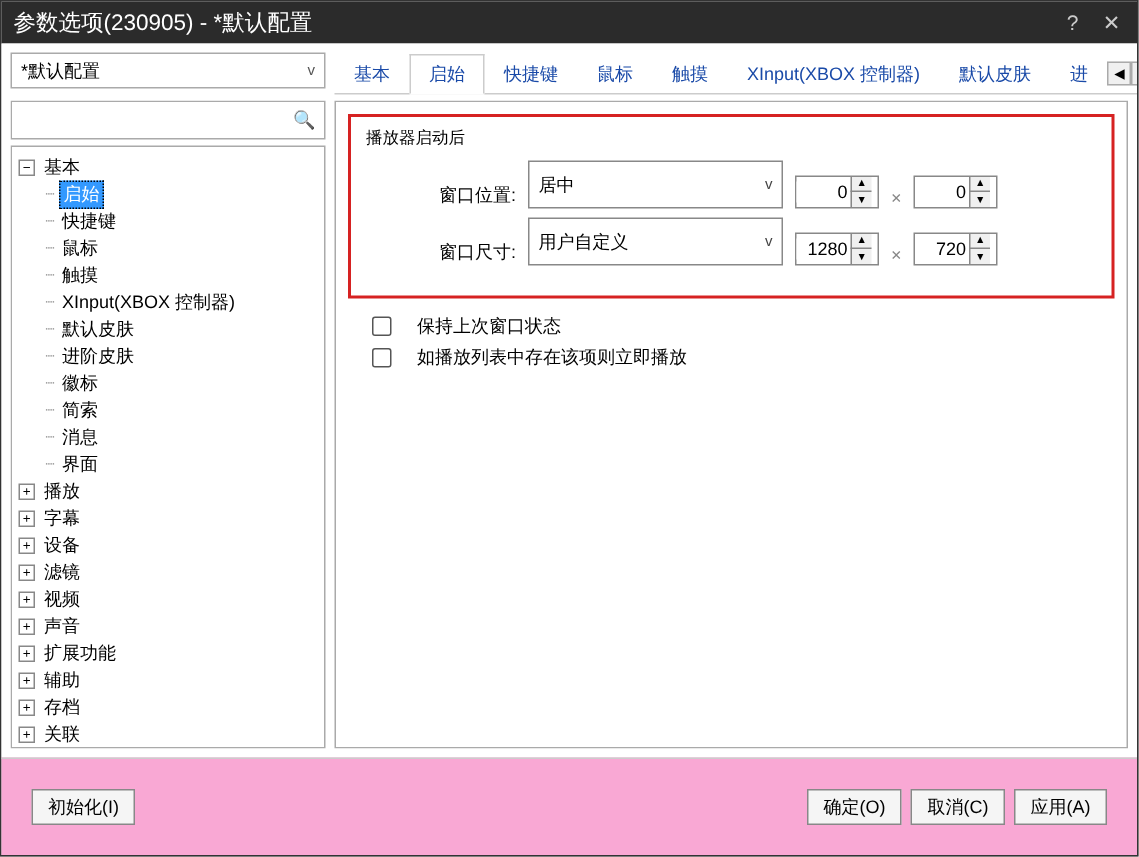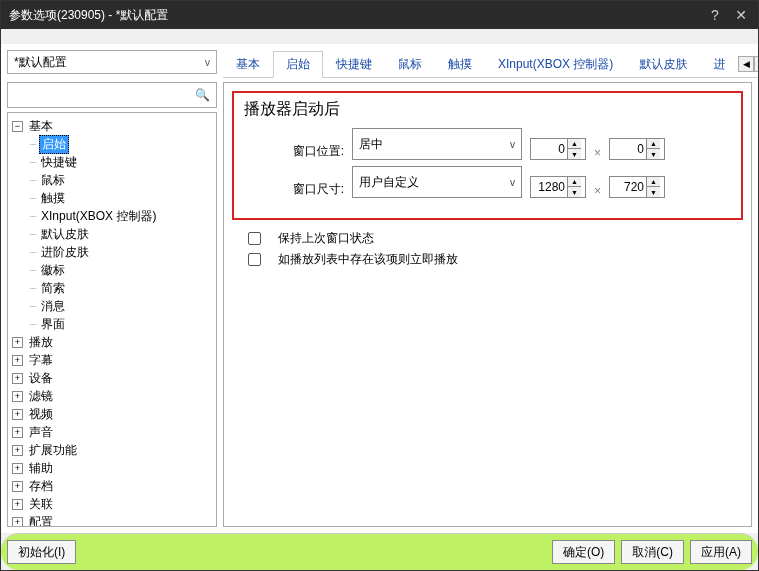--- a/index.html
+++ b/index.html
@@ -1,22 +1,22 @@
 <!DOCTYPE html>
 <html><head>
 <meta charset="utf-8">
 <style>
 * { box-sizing: border-box; margin: 0; padding: 0; font-family: "Microsoft YaHei", sans-serif; font-size: 12px; }
 body { background: #000; }
 .window { width: 759px; height: 571px; background: #f0f0f0; border: 1px solid #333; display: flex; flex-direction: column; }
 .titlebar { background: #2b2b2b; color: #fff; height: 28px; display: flex; align-items: center; padding: 0 8px; justify-content: space-between; }
-.titlebar .title { font-size: 12px; }
+.titlebar .title { font-size: 15px; }
 .titlebar .controls { display: flex; gap: 8px; }
 .titlebar .controls span { color: #ccc; cursor: pointer; font-size: 14px; width: 18px; text-align: center; }
-.body { flex: 1; display: flex; flex-direction: column; padding: 6px; background: #fff; overflow: hidden; margin-top: 15px; }
+.body { flex: 1; display: flex; flex-direction: column; padding: 6px; background: #fff; overflow: hidden; }
 .toprow { display: flex; gap: 6px; margin-bottom: 4px; }
 .config-select { flex: 0 0 210px; height: 24px; border: 1px solid #aaa; display: flex; align-items: center; padding: 0 6px; justify-content: space-between; background: #fff; }
 .config-select .arrow { color: #555; font-size: 10px; }
 .tabbar { flex: 1; display: flex; align-items: center; gap: 0; border-bottom: 1px solid #ccc; height: 28px; position: relative; }
 .tab { padding: 4px 12px; color: #1a4aa8; cursor: pointer; border: 1px solid transparent; border-bottom: none; white-space: nowrap; }
 .tab.active { border-color: #ccc; background: #fff; border-bottom: 1px solid #fff; margin-bottom: -1px; }
 .tab-scroll { margin-left: auto; display: flex; }
 .tab-scroll span { width: 16px; height: 16px; border: 1px solid #aaa; display: flex; align-items: center; justify-content: center; font-size: 9px; background: #f0f0f0; cursor: pointer; }
 .midrow { flex: 1; display: flex; gap: 6px; overflow: hidden; }
 .leftcol { width: 210px; display: flex; flex-direction: column; gap: 4px; }
@@ -27,34 +27,34 @@
 .tree ul { list-style: none; padding-left: 0; }
 .tree li { position: relative; white-space: nowrap; }
 .tree .row { display: flex; align-items: center; height: 18px; padding-left: 4px; }
 .tree .exp { width: 11px; height: 11px; border: 1px solid #888; display: inline-flex; align-items: center; justify-content: center; font-size: 9px; line-height: 1; margin-right: 4px; background: #fff; color: #000; }
 .tree .dots { color: #888; margin-right: 4px; font-size: 10px; letter-spacing: -1px; }
 .tree .lbl { padding: 0 2px; }
 .tree .lbl.selected { background: #3399ff; color: #fff; border: 1px dotted #000; }
 .tree .children { padding-left: 18px; }
 .rightpane { flex: 1; border: 1px solid #aaa; background: #fff; padding: 8px; position: relative; overflow: auto; }
 .highlight-box { border: 2px solid #d62222; padding: 6px 10px 14px 10px; margin-bottom: 10px; }
-.group-title { font-size: 16px; margin-bottom: 8px; }
+.group-title { font-size: 11px; margin-bottom: 8px; }
 .formrow { display: flex; align-items: flex-end; margin-bottom: 6px; gap: 8px; }
 .formrow .label { width: 100px; text-align: right; }
 .select { flex: 0 0 170px; height: 22px; border: 1px solid #888; display: flex; align-items: center; padding: 15px 6px; justify-content: space-between; background: #fff; }
 .select .arrow { font-size: 10px; color: #444; }
 .spin { width: 56px; height: 22px; border: 1px solid #888; display: flex; align-items: center; background: #fff; }
 .spin input { width: 36px; border: none; outline: none; text-align: right; padding-right: 2px; }
 .spin .spinbtns { width: 14px; display: flex; flex-direction: column; }
 .spin .spinbtns span { height: 10px; border-left: 1px solid #888; display: flex; align-items: center; justify-content: center; font-size: 7px; background: #f0f0f0; cursor: pointer; }
 .spin .spinbtns span:first-child { border-bottom: 1px solid #888; }
 .times { color: #888; }
 .checkrow { display: flex; align-items: center; gap: 17px; margin: 4px 0 4px 16px; }
 .checkrow .box { width: 13px; height: 13px; border: 1px solid #555; border-radius: 2px; background: #fff; }
-.footer { border-top: 1px solid #ccc; padding: 6px; display: flex; gap: 6px; background: #bef264; border-radius: 18px; }
+.footer { border-top: 1px solid #ccc; padding: 20px; display: flex; gap: 6px; background: #f9a8d4; }
 .footer .spacer { flex: 1; }
 .btn { height: 24px; padding: 0 10px; border: 1px solid #888; background: #f5f5f5; cursor: pointer; display: flex; align-items: center; }
 </style>
 </head>
 <body>
 
 <div class="window">
   <div class="titlebar">
     <span class="title">参数选项(230905) - *默认配置</span>
     <div class="controls">

